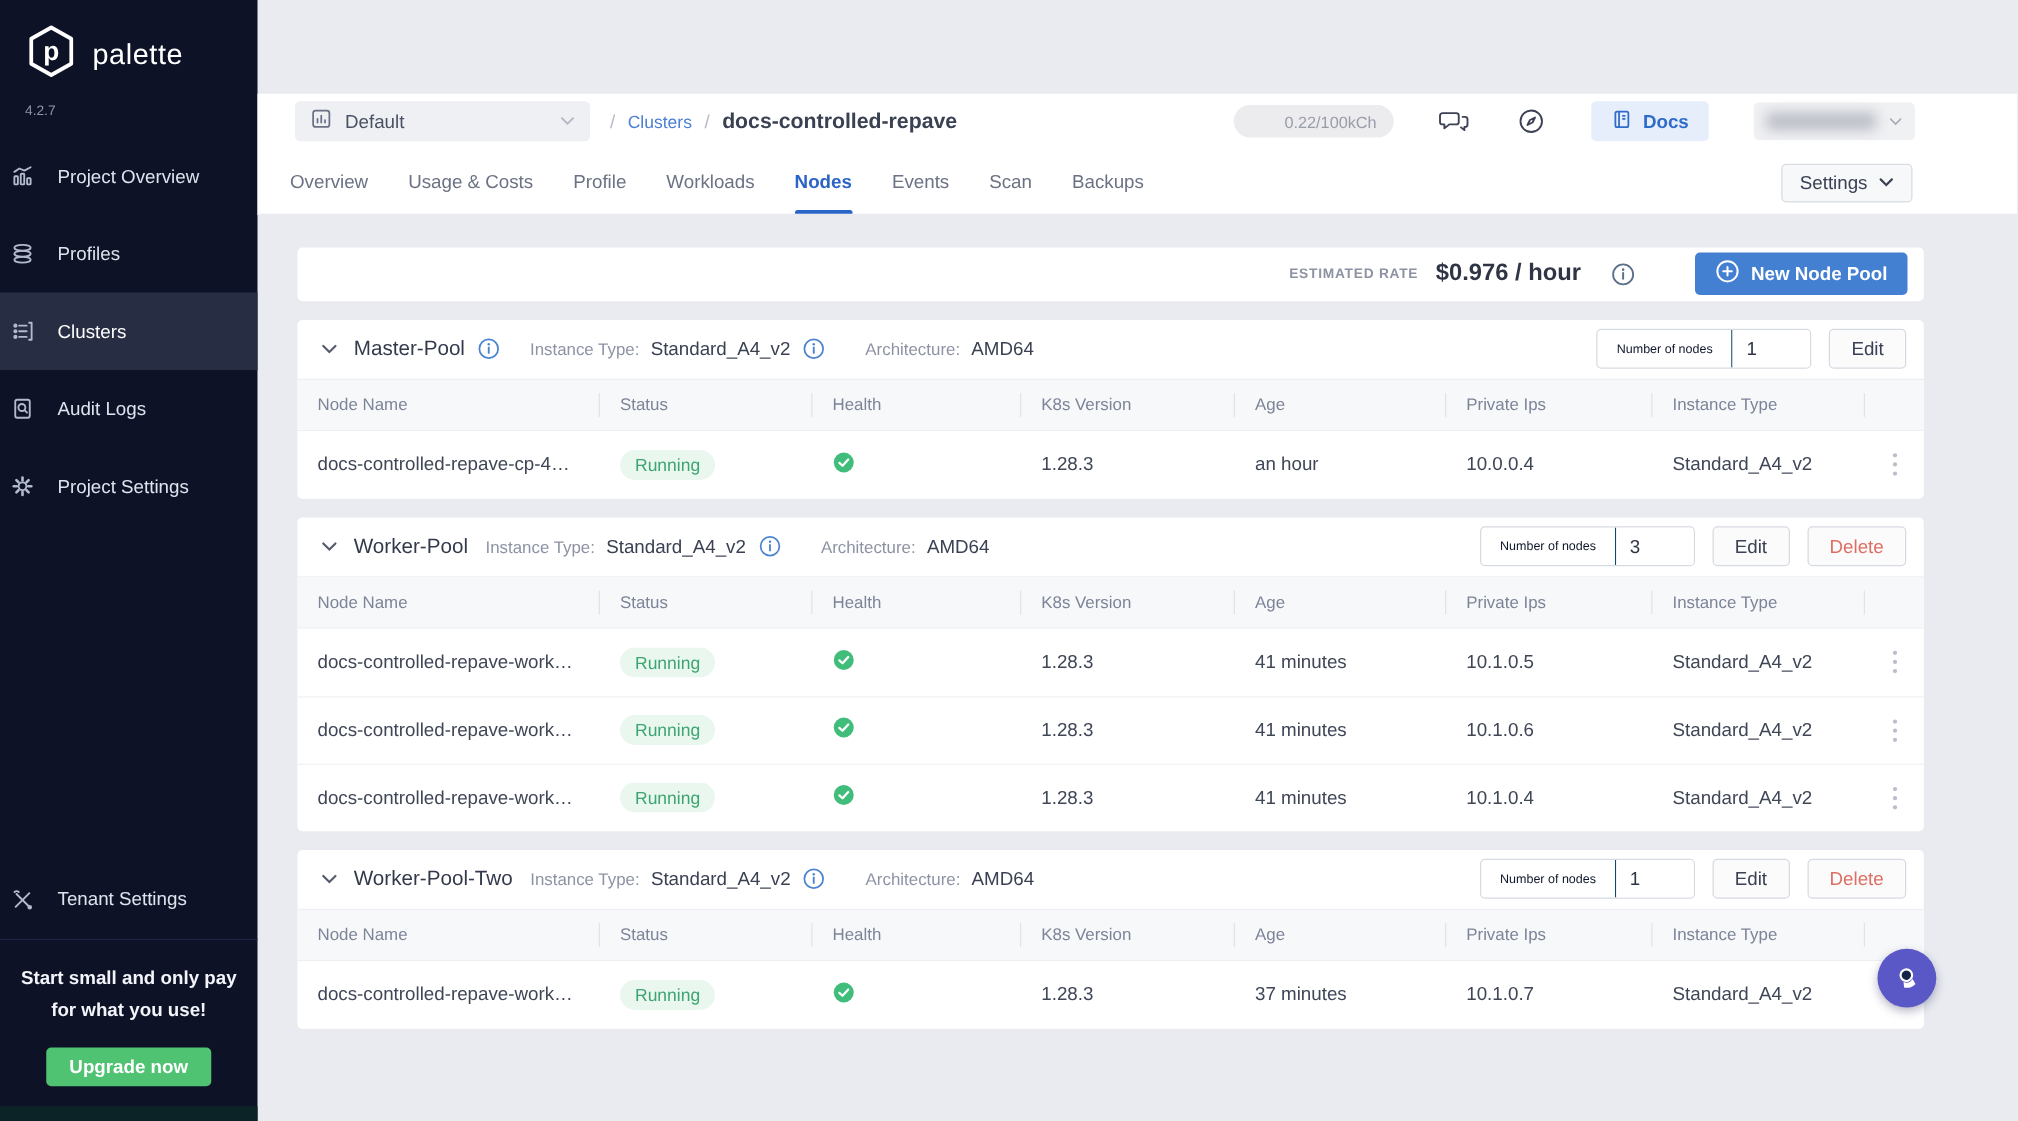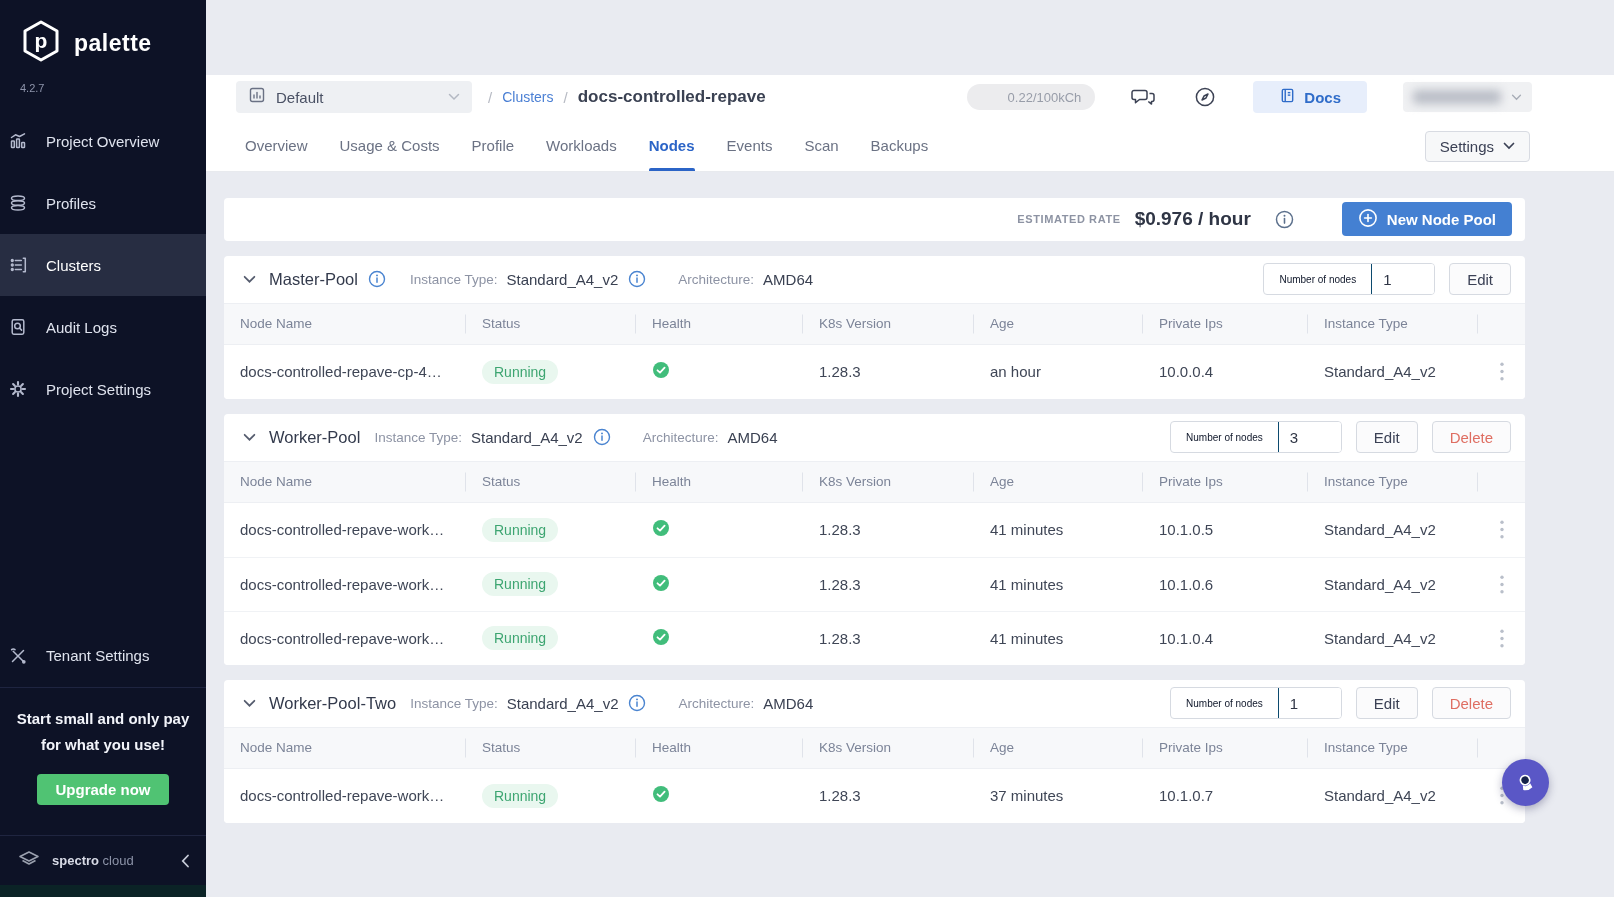--- a/index.html
+++ b/index.html
@@ -4,21 +4,21 @@
 <style>
   * { margin:0; padding:0; box-sizing:border-box; }
   html,body { width:1614px; height:897px; overflow:hidden; }
   body { font-family:"Liberation Sans","DejaVu Sans",sans-serif; background:#e9ebf1; color:#3f4656; }
   .app { display:flex; width:1614px; height:897px; }
 
   
   .sidebar { position:relative; width:206px; height:897px; background:#0d1226; flex:0 0 206px; display:flex; flex-direction:column; }
   .logo-block { padding:18px 0 0 18px; height:110px; }
   .logo-row { display:flex; align-items:center; gap:10px; }
-  .brand-name { color:#fff; font-size:23px; font-weight:700; letter-spacing:0.5px; }
+  .brand-name { color:#fff; font-size:23px; font-weight:400; letter-spacing:0.5px; }
   .version { color:#8e94ab; font-size:11px; margin:14px 0 0 2px; }
   .nav-item { display:flex; align-items:center; gap:18px; height:62px; padding-left:8px; cursor:pointer; color:#dfe3ee; font-size:15px; }
   .nav-item.active { background:#272d42; color:#fff; }
   .nav-icon { width:20px; height:20px; display:inline-flex; align-items:center; justify-content:center; }
   .nav-icon svg { stroke:#b4bace; fill:none; stroke-width:1.5; stroke-linecap:round; stroke-linejoin:round; }
   .tenant { margin-top:auto; }
   .promo { border-top:1px solid #1e2440; padding:18px 12px 16px; text-align:center; }
   .promo-text { color:#f2f4fa; font-size:15px; line-height:1.75; font-weight:600; }
   .upgrade-btn { margin-top:16px; background:#50c373; color:#fff; border:none; border-radius:4px; font-size:15px; font-weight:600; padding:7px 18px; cursor:pointer; font-family:inherit; }
   .side-footer { border-top:1px solid #1f2540; height:50px; margin-top:14px; display:flex; align-items:center; padding:0 16px; gap:10px; }
@@ -34,31 +34,31 @@
   .proj-select { width:236px; height:32px; background:#eef0f3; border-radius:4px; display:flex; align-items:center; gap:10px; padding:0 12px; cursor:pointer; }
   .proj-select .label { color:#4a5164; font-size:15px; }
   .proj-select .chev { margin-left:auto; color:#b3b8c2; display:flex; }
   .crumbs { display:flex; align-items:center; gap:10px; margin-left:16px; }
   .crumb-sep { color:#b6bac3; font-size:15px; }
   .crumb-link { color:#4a7fd4; font-size:14px; cursor:pointer; text-decoration:none; }
   .crumb-current { color:#3a4152; font-size:17px; font-weight:600; }
   .top-right { margin-left:auto; display:flex; align-items:center; gap:36px; }
   .usage-pill { background:#ececee; border-radius:999px; height:26px; min-width:128px; display:flex; align-items:center; justify-content:flex-end; padding:0 14px; color:#989da9; font-size:13px; }
   .icon-btn { display:flex; align-items:center; cursor:pointer; }
-  .docs-btn { background:#e7eefb; border-radius:4px; height:32px; display:flex; align-items:center; gap:8px; padding:0 26px; color:#2f6cc9; font-size:15px; font-weight:600; cursor:pointer; border:none; font-family:inherit; }
+  .docs-btn { background:#e7eefb; border-radius:4px; height:32px; display:flex; align-items:center; gap:8px; padding:0 16px; color:#2f6cc9; font-size:15px; font-weight:600; cursor:pointer; border:none; font-family:inherit; }
   .user-menu { display:flex; align-items:center; gap:10px; background:#f0f1f3; border-radius:4px; height:30px; padding:0 10px; cursor:pointer; }
   .user-blur { width:88px; height:14px; border-radius:3px; background:#b9bdc6; filter:blur(5px); }
 
-  .tabsbar { background:#fff; height:52px; display:flex; align-items:center; gap:32px; padding:0 0 0 39px; border-bottom:1px solid #e8eaee; position:relative; }
+  .tabsbar { background:#fff; height:52px; display:flex; align-items:center; gap:32px; padding:0 0 0 26px; border-bottom:1px solid #e8eaee; position:relative; }
   .tab { font-size:15px; color:#6b7284; cursor:pointer; position:relative; height:52px; display:flex; align-items:center; }
   .tab.active { color:#2b64c7; font-weight:700; }
   .tab.active::after { content:""; position:absolute; left:0; right:0; bottom:0; height:3px; border-radius:2px 2px 0 0; background:#2b64c7; }
   .settings-btn { position:absolute; right:84px; top:11px; height:31px; background:#f7f8f9; border:1px solid #d8dbe2; border-radius:4px; display:flex; align-items:center; gap:9px; padding:0 14px; font-size:15px; color:#3b4155; cursor:pointer; font-family:inherit; }
 
-  .content { padding:26px 0 0 18px; width:1331px; }
+  .content { padding:26px 0 0 32px; width:1331px; }
 
   .rate-bar { background:#fff; border-radius:4px; height:43px; width:1301px; display:flex; align-items:center; justify-content:flex-end; gap:14px; padding:0 13px; }
   .rate-label { font-size:11px; letter-spacing:0.6px; color:#8d93a3; font-weight:600; }
   .rate-value { font-size:19px; color:#2f3545; font-weight:600; }
   .new-pool-btn { margin-left:24px; background:#4480d2; color:#fff; border:none; border-radius:4px; height:34px; display:flex; align-items:center; gap:9px; padding:0 16px; font-size:15px; font-weight:600; cursor:pointer; font-family:inherit; }
 
   .pool-card { background:#fff; border-radius:4px; width:1301px; margin-top:15px; overflow:hidden; }
   .pool-header { height:48px; display:flex; align-items:center; padding:0 14px 0 19px; border-bottom:1px solid #edeff3; }
   .pool-chev { color:#555c6e; display:flex; margin-right:13px; cursor:pointer; }
   .pool-name { font-size:16.5px; font-weight:400; color:#333a4c; }
@@ -189,34 +189,20 @@
     </div>
 
     <div class="promo">
       <div class="promo-text">
         <div>Start small and only pay</div>
         <div>for what you use!</div>
       </div>
       <button class="upgrade-btn">Upgrade now</button>
     </div>
 
-    <div class="side-footer">
-      <span>
-        <svg width="26" height="24" viewBox="0 0 26 24" fill="none" stroke="#9aa0ae" stroke-width="1.6" stroke-linejoin="round">
-            <path d="M4 9.5 L13 5 L22 9.5 L13 14 Z"></path>
-            <path d="M6.5 13.5 L13 17 L19.5 13.5"></path>
-          </svg>
-      </span>
-      <span class="footer-brand"><span>spectro</span> <span class="lite">cloud</span></span>
-      <span class="collapse">
-        <svg width="9" height="14" viewBox="0 0 9 14" fill="none" stroke="#c6cbd8" stroke-width="1.8" stroke-linecap="round">
-            <polyline points="7,1.5 1.8,7 7,12.5"></polyline>
-          </svg>
-      </span>
-    </div>
     <div class="bottom-strip"></div>
   </aside>
 
   <div class="main">
 
     <div class="topbar">
       <div class="proj-select">
         <span>
           <svg width="18" height="18" viewBox="0 0 18 18" fill="none" stroke="#6a7184" stroke-width="1.4" stroke-linecap="round">
               <rect x="2.5" y="2.5" width="13" height="13" rx="2"></rect>

